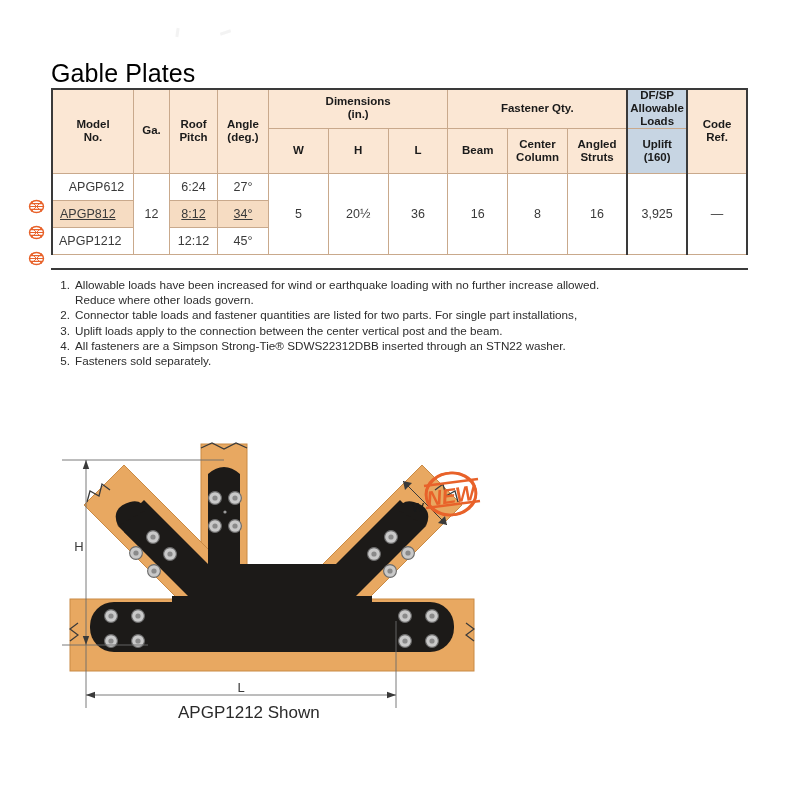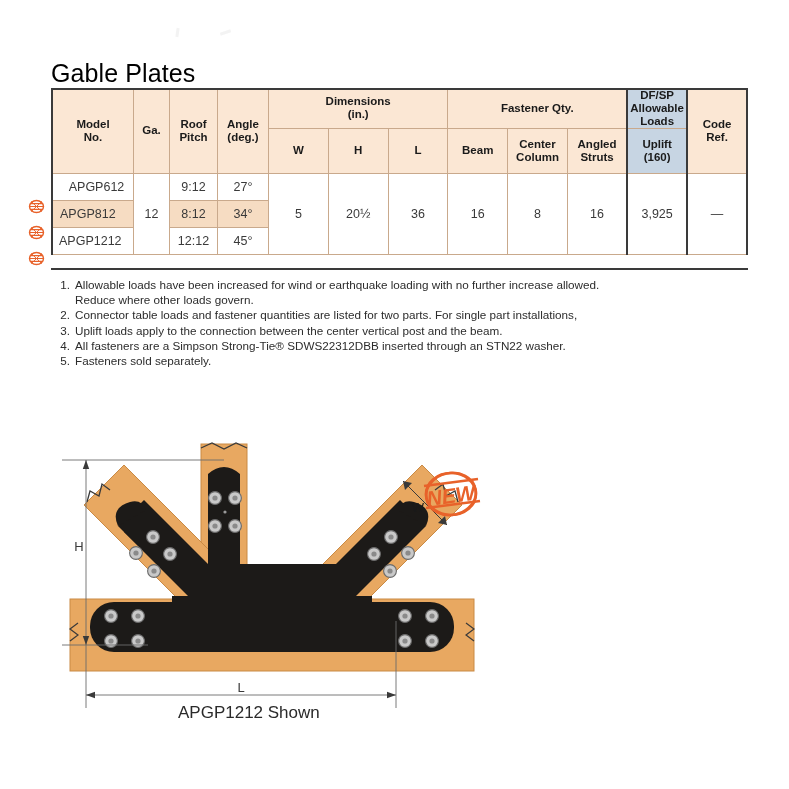--- a/index.html
+++ b/index.html
@@ -74,20 +74,21 @@
   .heavy-r { border-right: 2px solid #3a3a3a !important; }
 
   #spec-table tbody td {
     background: #ffffff;
     font-size: 12.5px;
     color: #3a3a3a;
     height: 26px;
   }
   #spec-table tbody tr.hl td.hlcell {
     background: #f6dcc2;
+    text-decoration: underline;
   }
 
   
   .row-icon {
     position: absolute;
     left: 27px;
     width: 19px; height: 17px;
   }
   #row-icon-0 { top: 198px; }
   #row-icon-1 { top: 224px; }
@@ -187,21 +188,21 @@
       <th class="blue heavy-l heavy-r" style="width:125px">
         <div>Uplift</div>
         <div>(160)</div>
       </th>
     </tr>
   </thead>
   <tbody>
     <tr>
       <td class="heavy-l" style="text-align:center; padding-left:7px">APGP612</td>
       <td rowspan="3">12</td>
-      <td>9:12</td>
+      <td>6:24</td>
       <td>27°</td>
       <td rowspan="3">5</td>
       <td rowspan="3">20½</td>
       <td rowspan="3">36</td>
       <td rowspan="3">16</td>
       <td rowspan="3">8</td>
       <td rowspan="3">16</td>
       <td class="heavy-l heavy-r" rowspan="3">3,925</td>
       <td class="heavy-r" rowspan="3">—</td>
     </tr>

